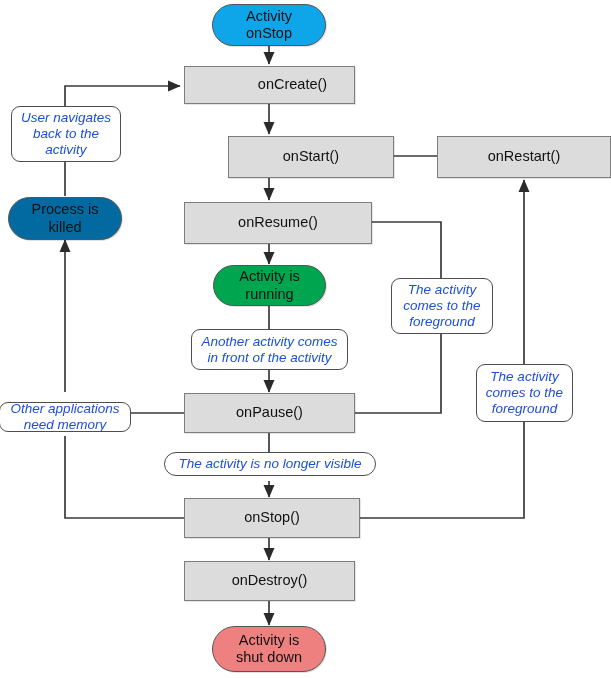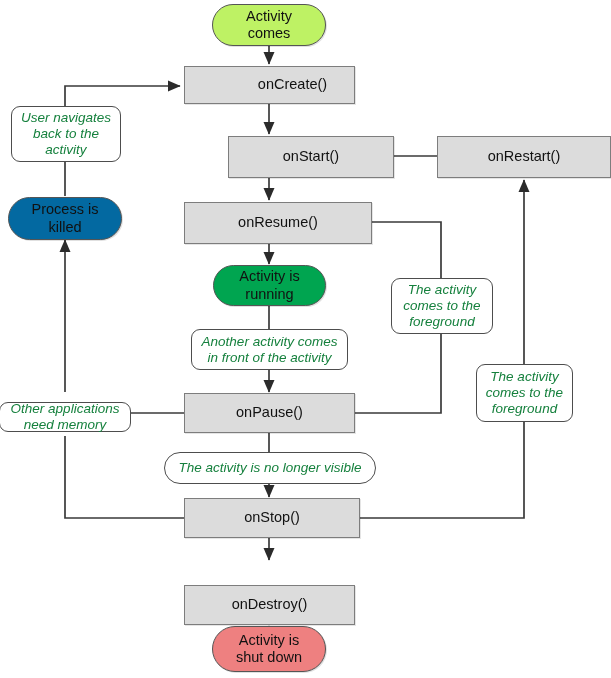--- a/index.html
+++ b/index.html
@@ -44,30 +44,30 @@
     box-shadow: 1px 1px 0 rgba(0,0,0,0.10);
   }
   
   .pill {
     border: 1.6px solid #555555;
     border-radius: 999px;
     color: #111111;
     font-size: 14.5px;
     box-shadow: 1px 1px 0 rgba(0,0,0,0.12);
   }
-  .pill.start   { background: #bef264; }
+  .pill.start   { background: #0ea5e9; }
   .pill.running { background: #00a550; }
   .pill.killed  { background: #0369a1; }
   .pill.shutdown{ background: #ee8080; }
   
   .note {
     background: #ffffff;
     border: 1.2px solid #4d4d4d;
     border-radius: 9px;
-    color: #15803d;
+    color: #1d4ed8;
     font-size: 13.5px;
     font-style: italic;
     padding: 2px 5px;
   }
   .note.capsule {
     border-radius: 999px;
     padding: 1px 9px;
     white-space: nowrap;
   }
   .nlabel { display: block; width: 100%; }
@@ -118,21 +118,21 @@
 
       <path d="M65,196 L65,162"></path>
 
       <path d="M65,106 L65,86 L180,86" marker-end="url(#ah)"></path>
     </g>
   </svg>
 
   <div class="node pill start" style="left:212px; top:4px; width:114px; height:42px;">
     <span class="nlabel">
       <span>Activity</span><br>
-      <span>comes</span>
+      <span>onStop</span>
     </span>
   </div>
 
   <div class="node cb" style="left:184px; top:66px; width:171px; height:38px;padding-left:46px;">
     <span>onCreate()</span>
   </div>
 
   <div class="node cb" style="left:184px; top:136px; width:166px; height:42px;margin-left:44px;">
     <span>onStart()</span>
   </div>
@@ -153,21 +153,21 @@
   </div>
 
   <div class="node cb" style="left:184px; top:393px; width:171px; height:40px;">
     <span>onPause()</span>
   </div>
 
   <div class="node cb" style="left:184px; top:498px; width:176px; height:40px;">
     <span>onStop()</span>
   </div>
 
-  <div class="node cb" style="left:184px; top:561px; width:171px; height:40px;margin-top:24px;">
+  <div class="node cb" style="left:184px; top:561px; width:171px; height:40px;">
     <span>onDestroy()</span>
   </div>
 
   <div class="node pill killed" style="left:8px; top:197px; width:114px; height:43px;">
     <span class="nlabel">
       <span>Process is</span><br>
       <span>killed</span>
     </span>
   </div>
 
@@ -183,21 +183,21 @@
   </div>
 
   <div class="node note" style="left:-1px; top:402px; width:132px; height:30px;">
     <span>Other applications need memory</span>
   </div>
 
   <div class="node note" style="left:191px; top:329px; width:157px; height:41px;">
     <span>Another activity comes in front of the activity</span>
   </div>
 
-  <div class="node note capsule" style="left:164px; top:452px; width:212px; height:32px;">
+  <div class="node note capsule" style="left:164px; top:452px; width:212px; height:24px;">
     <span>The activity is no longer visible</span>
   </div>
 
   <div class="node note" style="left:391px; top:278px; width:102px; height:56px;">
     <span>The activity comes to the foreground</span>
   </div>
 
   <div class="node note" style="left:476px; top:364px; width:97px; height:58px;">
     <span>The activity comes to the foreground</span>
   </div>

